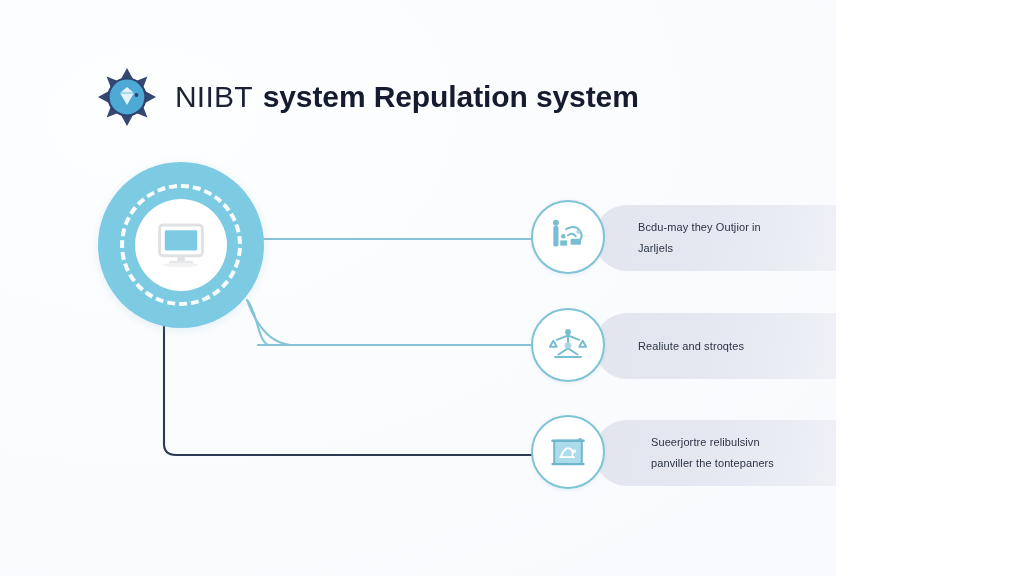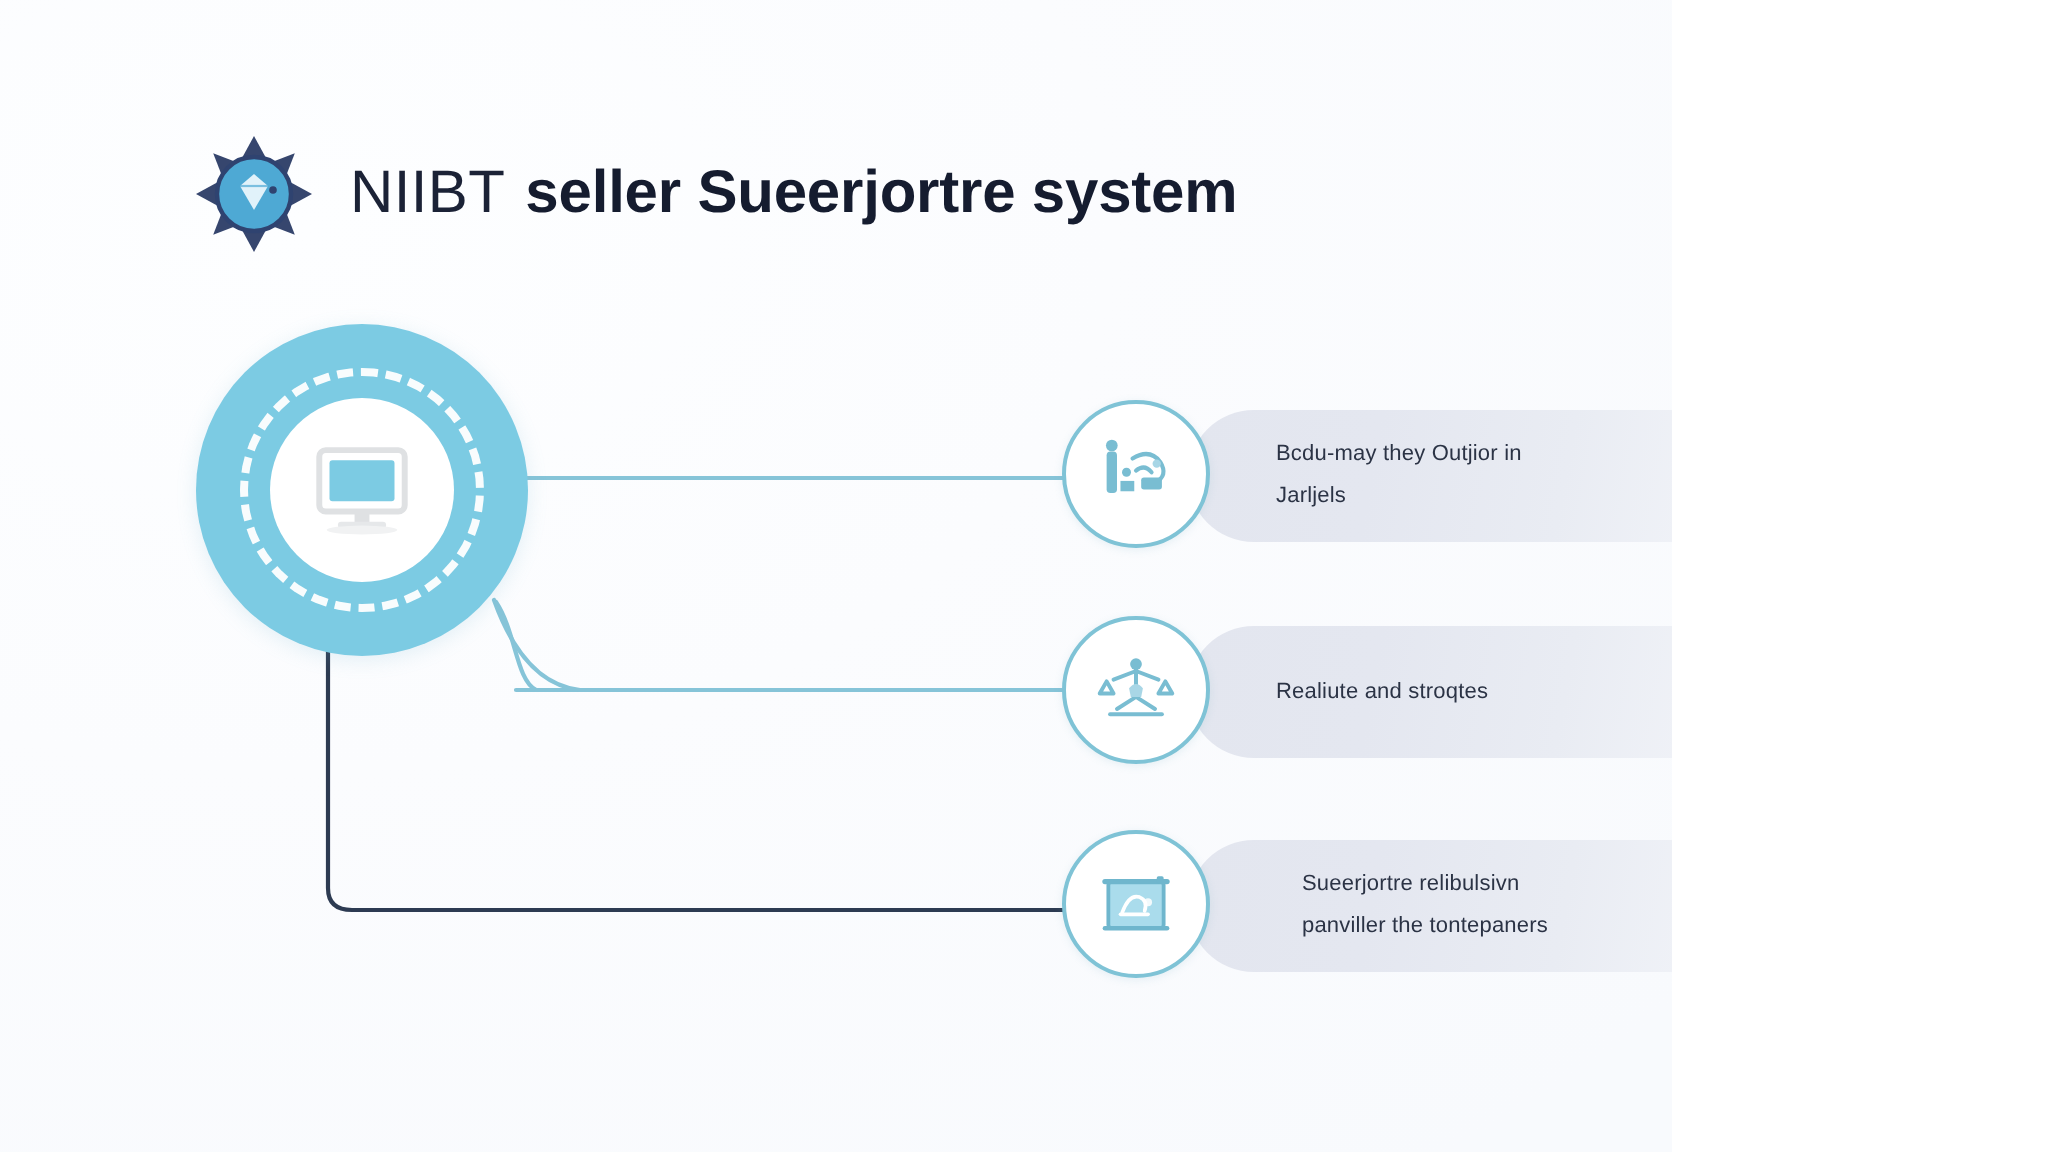--- a/index.html
+++ b/index.html
@@ -207,21 +207,21 @@
         <circle cx="31" cy="31" r="18.5" fill="#4ea9d4" stroke="#2f4370" stroke-width="2.2"></circle>
         <g fill="#e9f6fc" opacity="0.95">
           <path d="M31 21 L38 27 L31 39 L24 27 Z"></path>
         </g>
         <path d="M24 27 L38 27" stroke="#4ea9d4" stroke-width="1.1" fill="none" opacity="0.7"></path>
         <circle cx="40.5" cy="29" r="1.9" fill="#2f4370"></circle>
       </svg>
     </div>
     <div class="title-block">
       <span class="title-light">NIIBT</span>
-      <span class="title-bold">seller Sueerjortre system</span>
+      <span class="title-bold">system Repulation system</span>
     </div>
   </div>
 
   <div class="hub">
     <div class="hub-dashed"></div>
     <div class="hub-core">
       <span>
         <svg viewBox="0 0 56 50" width="52" height="47">
           <rect x="5" y="3" width="46" height="33" rx="3.5" fill="#ffffff" stroke="#dfe1e3" stroke-width="3.2"></rect>
           <rect x="10.5" y="8.5" width="35" height="22" rx="1.6" fill="#7ccbe3"></rect>

